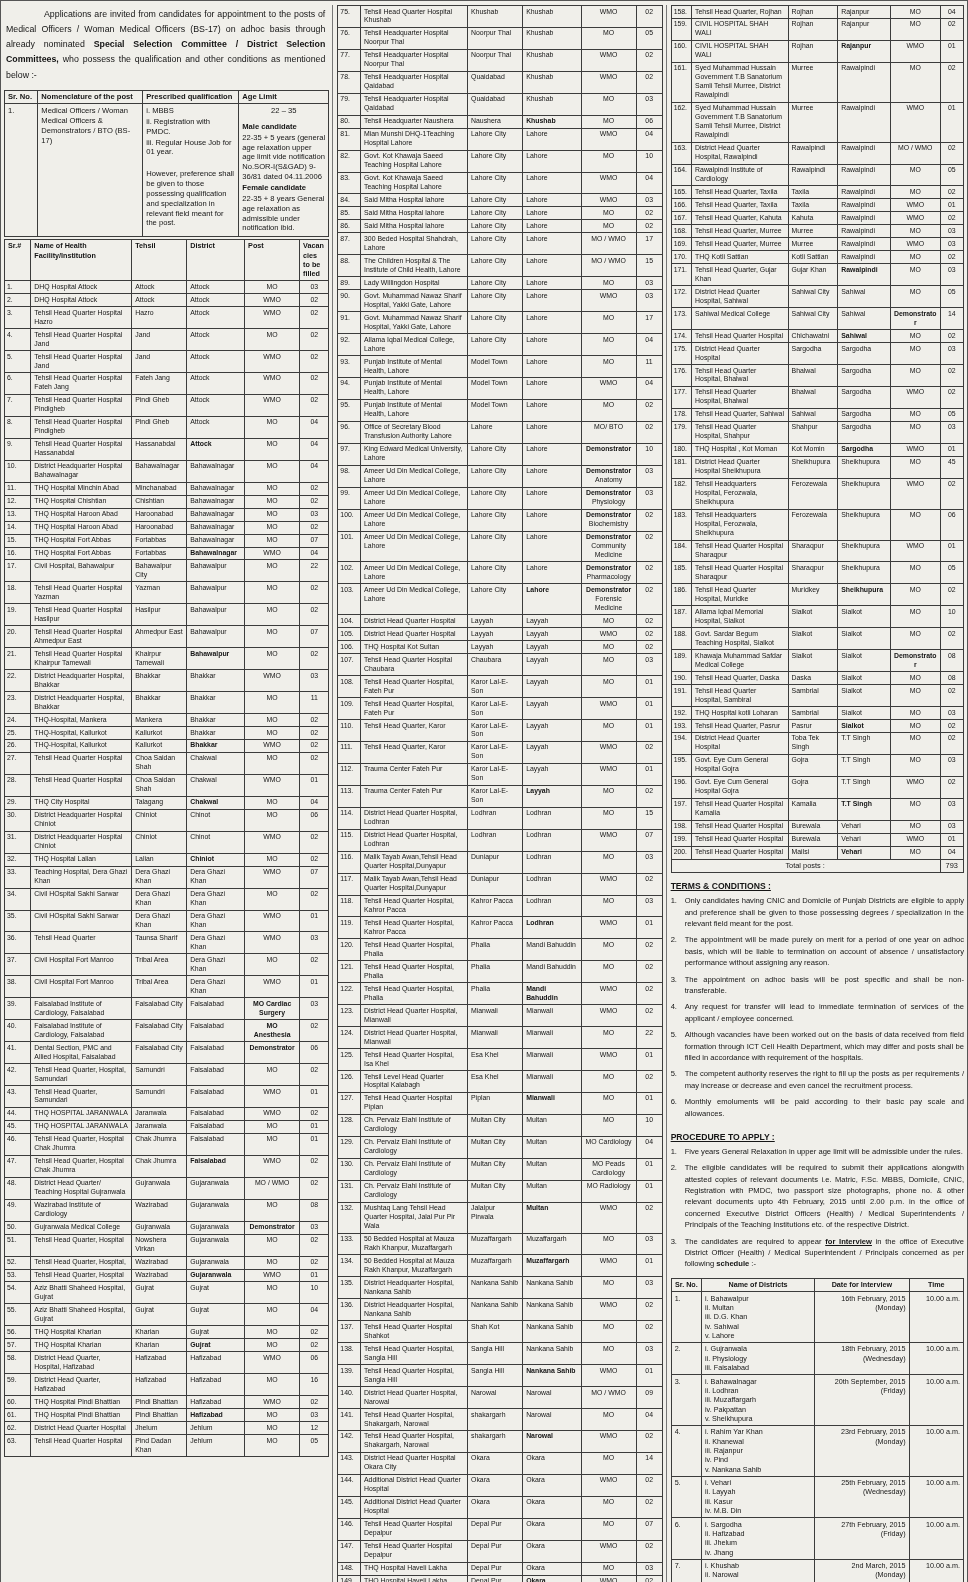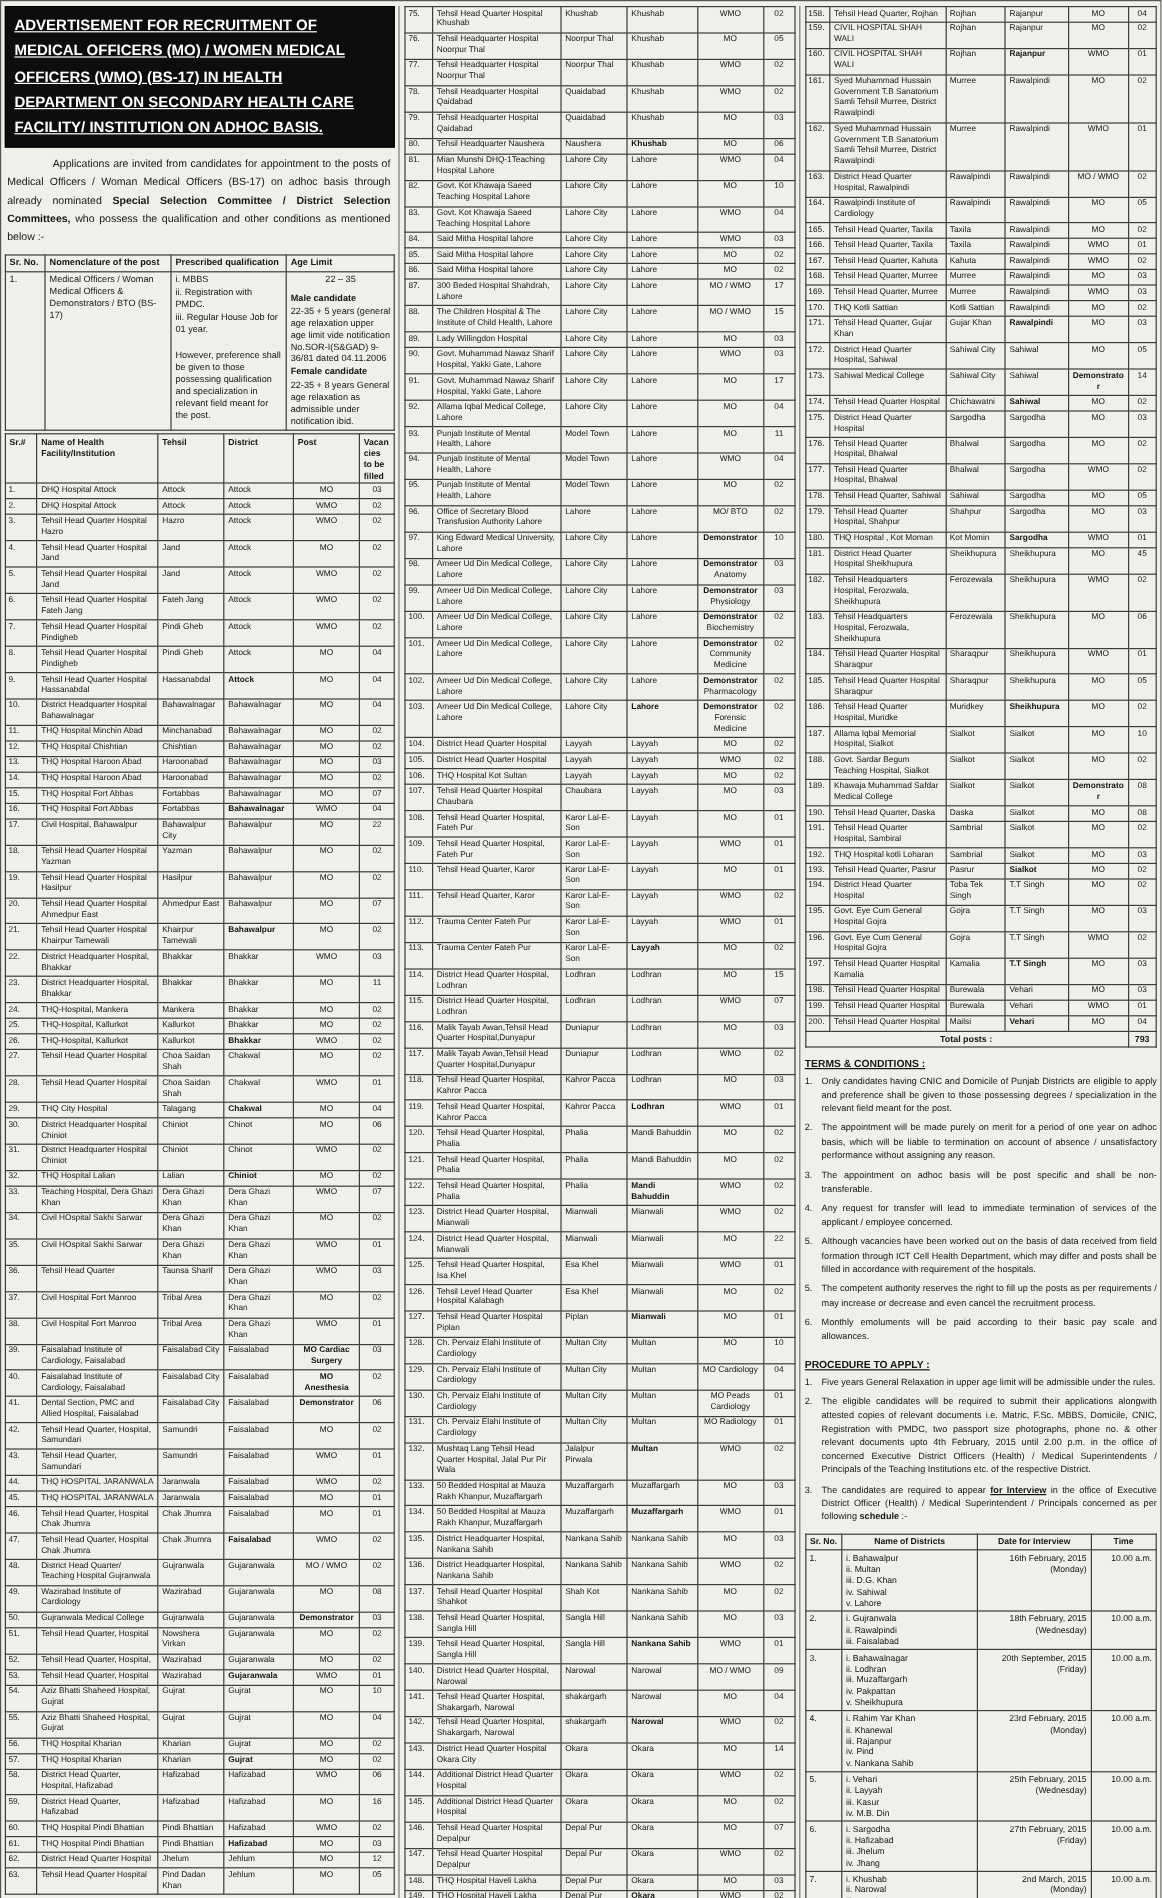--- a/index.html
+++ b/index.html
@@ -17,43 +17,40 @@
   td,th{border:1px solid #3c3c3c;padding:1.5px 3px;vertical-align:top;font-size:6.9px;line-height:1.3;word-wrap:break-word;}
   th{font-weight:bold;text-align:left;font-size:7.2px;}
   .nomen{margin:3px 0 2px 0;}
   .nomen td,.nomen th{font-size:7.6px;}
   .nomen .c-sr{width:9%;}.nomen .c-post{width:33%;}.nomen .c-qual{width:30%;}.nomen .c-age{width:28%;}
   .nomen .age-top{text-align:center;margin-bottom:6px;}
   .note{font-size:8.6px;line-height:1.5;padding:4px 2px;text-align:justify;}
   .vtab .h-sr{width:7%;}.vtab .h-name{width:33%;}.vtab .h-teh{width:17%;}.vtab .h-dis{width:18%;margin-top:44px;}.vtab .h-post{width:17%;}.vtab .h-vac{width:8%;}
   .vtab td:nth-child(5),.vtab td:nth-child(6){text-align:center;}
   .vtab td:nth-child(1){padding-left:2px;}
-  .total-row td{font-weight:bold;font-size:7.4px;}
+  .total-row td{font-weight:normal;font-size:7.4px;}
   .total-label{text-align:center;}
   .total-val{text-align:center;}
   .sec-head{font-weight:bold;font-size:8.6px;text-decoration:underline;margin:8px 0 4px 0;}
   .nl-row{display:flex;font-size:7.6px;line-height:1.5;margin-bottom:5px;text-align:justify;}
   .nl-num{flex:0 0 14px;}
   .nl-text{flex:1;}
   .sched{margin-top:3px;}
   .sched td,.sched th{font-size:7.2px;}
   .sched .s-sr{width:9%;}.sched .s-d{width:40%;}.sched .s-date{width:33%;}.sched .s-t{width:18%;}
   .sched th{text-align:center;}
   .sched td:nth-child(3),.sched td:nth-child(4){text-align:right;}
   .qual-lines div,.age-lines div{margin-bottom:1px;}
 </style>
 </head>
 <body>
 
 <div class="ad">
 
   <div class="col col1">
-    <div class="banner">
-      <span>ADVERTISEMENT FOR RECRUITMENT OF MEDICAL OFFICERS (MO) / WOMEN MEDICAL OFFICERS (WMO) (BS-17) IN HEALTH DEPARTMENT ON SECONDARY HEALTH CARE FACILITY/ INSTITUTION ON ADHOC BASIS.</span>
-    </div>
     <div class="intro">
       <span class="ind"></span><span>Applications are invited from candidates for appointment to the posts of Medical Officers / Woman Medical Officers (BS-17) on adhoc basis through already nominated </span><b>Special Selection Committee / District Selection Committees,</b><span> who possess the qualification and other conditions as mentioned below :-</span>
     </div>
 
     <table class="nomen">
       <tbody>
           <tr>
         <th class="c-sr">Sr. No.</th>
         <th class="c-post">Nomenclature of the post</th>
         <th class="c-qual">Prescribed qualification</th>
@@ -1672,21 +1669,21 @@
             <td>
               <div>16th February, 2015</div>
               <div>(Monday)</div>
             </td>
             <td>10.00 a.m.</td>
           </tr>
           <tr>
             <td>2.</td>
             <td>
               <div>i.   Gujranwala</div>
-              <div>ii.  Rawalpindi</div>
+              <div>ii.  Physiology</div>
               <div>iii.  Faisalabad</div>
             </td>
             <td>
               <div>18th February, 2015</div>
               <div>(Wednesday)</div>
             </td>
             <td>10.00 a.m.</td>
           </tr>
           <tr>
             <td>3.</td>

